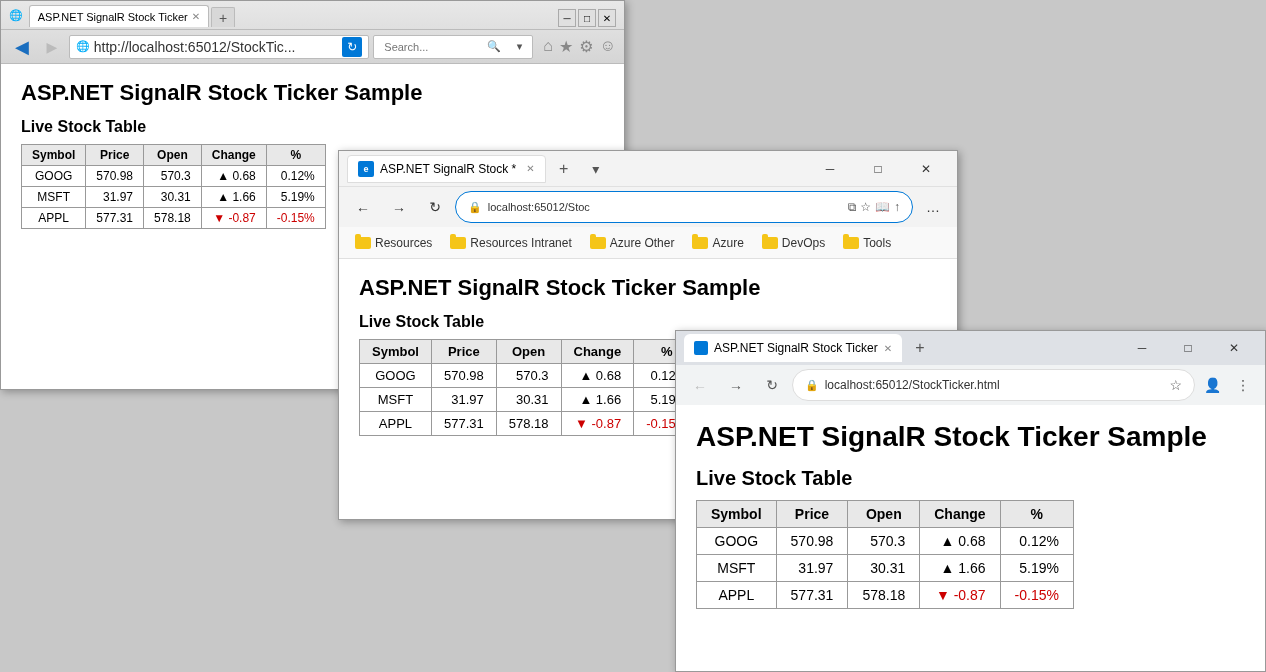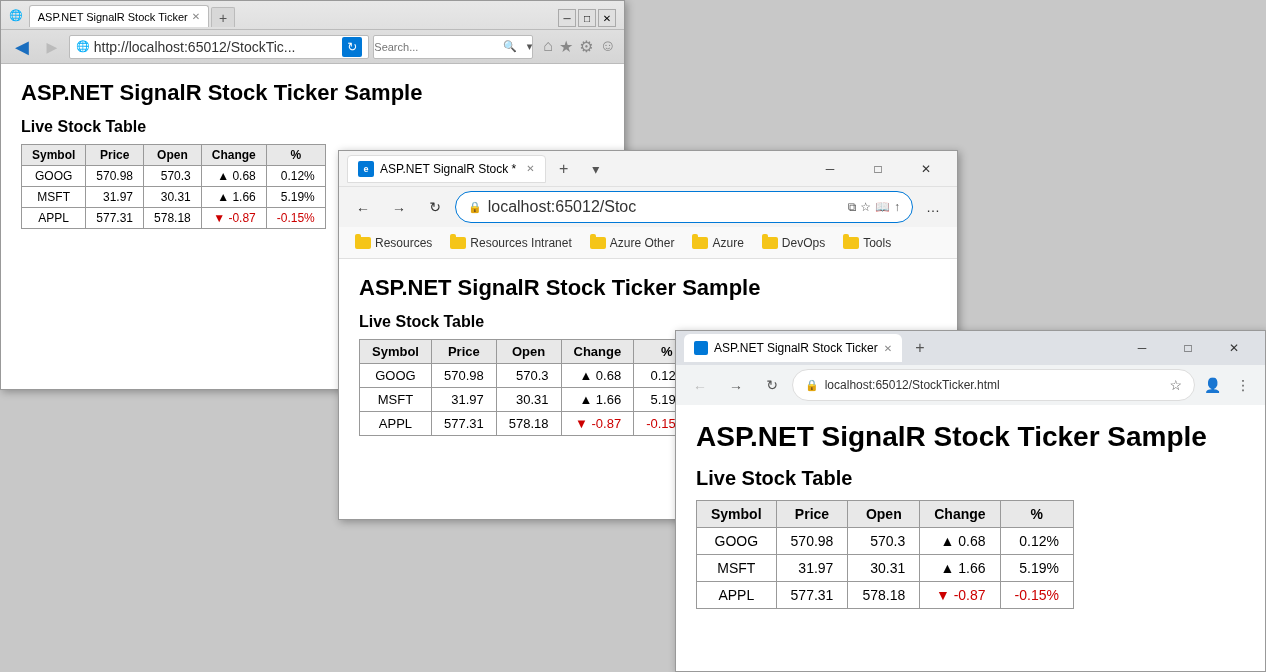--- a/index.html
+++ b/index.html
@@ -91,26 +91,26 @@
       background: #fff;
       display: flex;
       align-items: center;
       gap: 4px;
     }
     .ie-search-bar {
       width: 160px;
       height: 24px;
       border: 1px solid #bbb;
       border-radius: 2px;
-      padding: 0 0;
+      padding: 0 10px;
       font-size: 11px;
       background: #fff;
       display: flex;
       align-items: center;
-      gap: 10px;
+      gap: 16px;
     }
 
     
     .edge-window {
       left: 338px;
       top: 150px;
       width: 620px;
       height: 370px;
       z-index: 2;
     }
@@ -556,21 +556,21 @@
       <span>←</span>
     </div>
     <div class="edge-nav-btn">
       <span>→</span>
     </div>
     <div class="edge-nav-btn">
       <span>↻</span>
     </div>
     <div class="edge-address-bar">
       <span style="font-size:11px;color:#555;">🔒</span>
-      <span style="font-size:16px;color:#333;">localhost:65012/Stoc</span>
+      <span style="font-size:11px;color:#333;">localhost:65012/Stoc</span>
       <div style="margin-left:auto;display:flex;gap:4px;">
         <span style="cursor:pointer;color:#555;">⧉</span>
         <span style="cursor:pointer;color:#555;">☆</span>
         <span style="cursor:pointer;color:#555;">📖</span>
         <span style="cursor:pointer;color:#555;">↑</span>
       </div>
     </div>
     <div class="edge-nav-btn">
       <span>…</span>
     </div>

